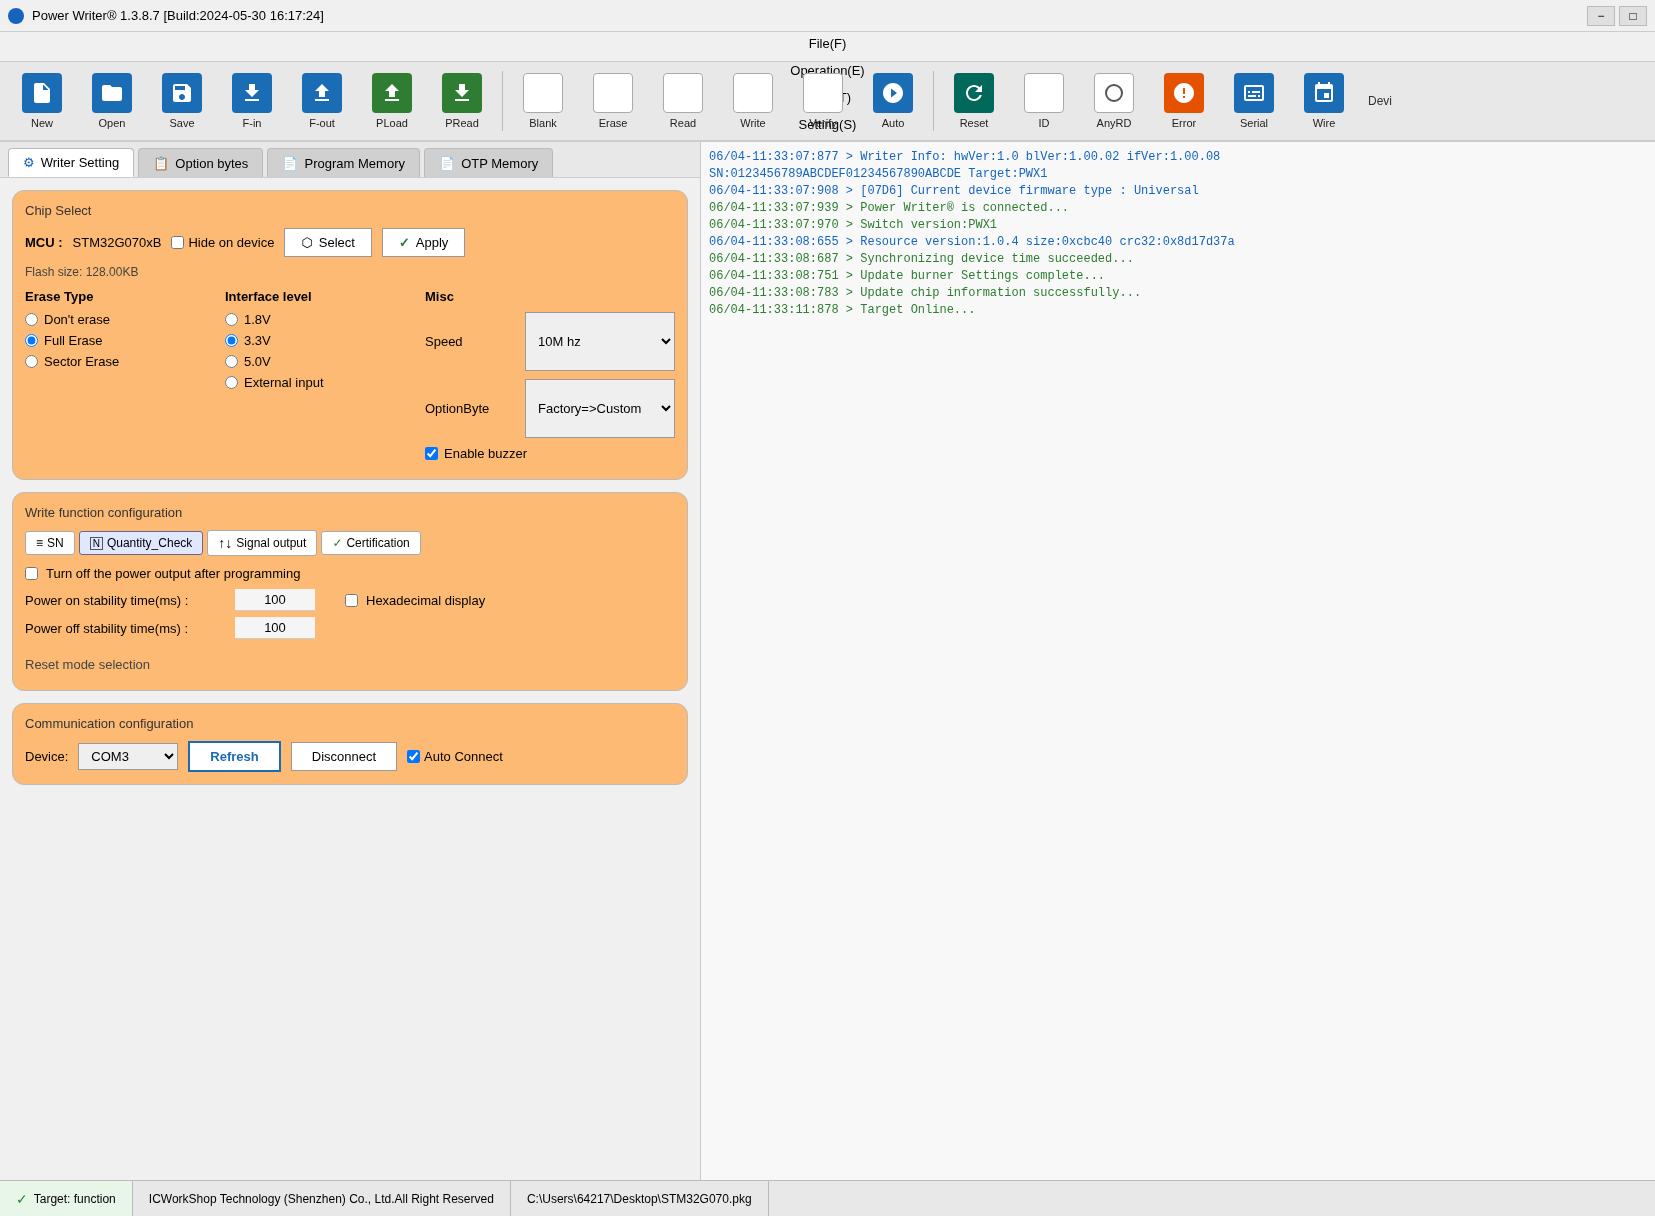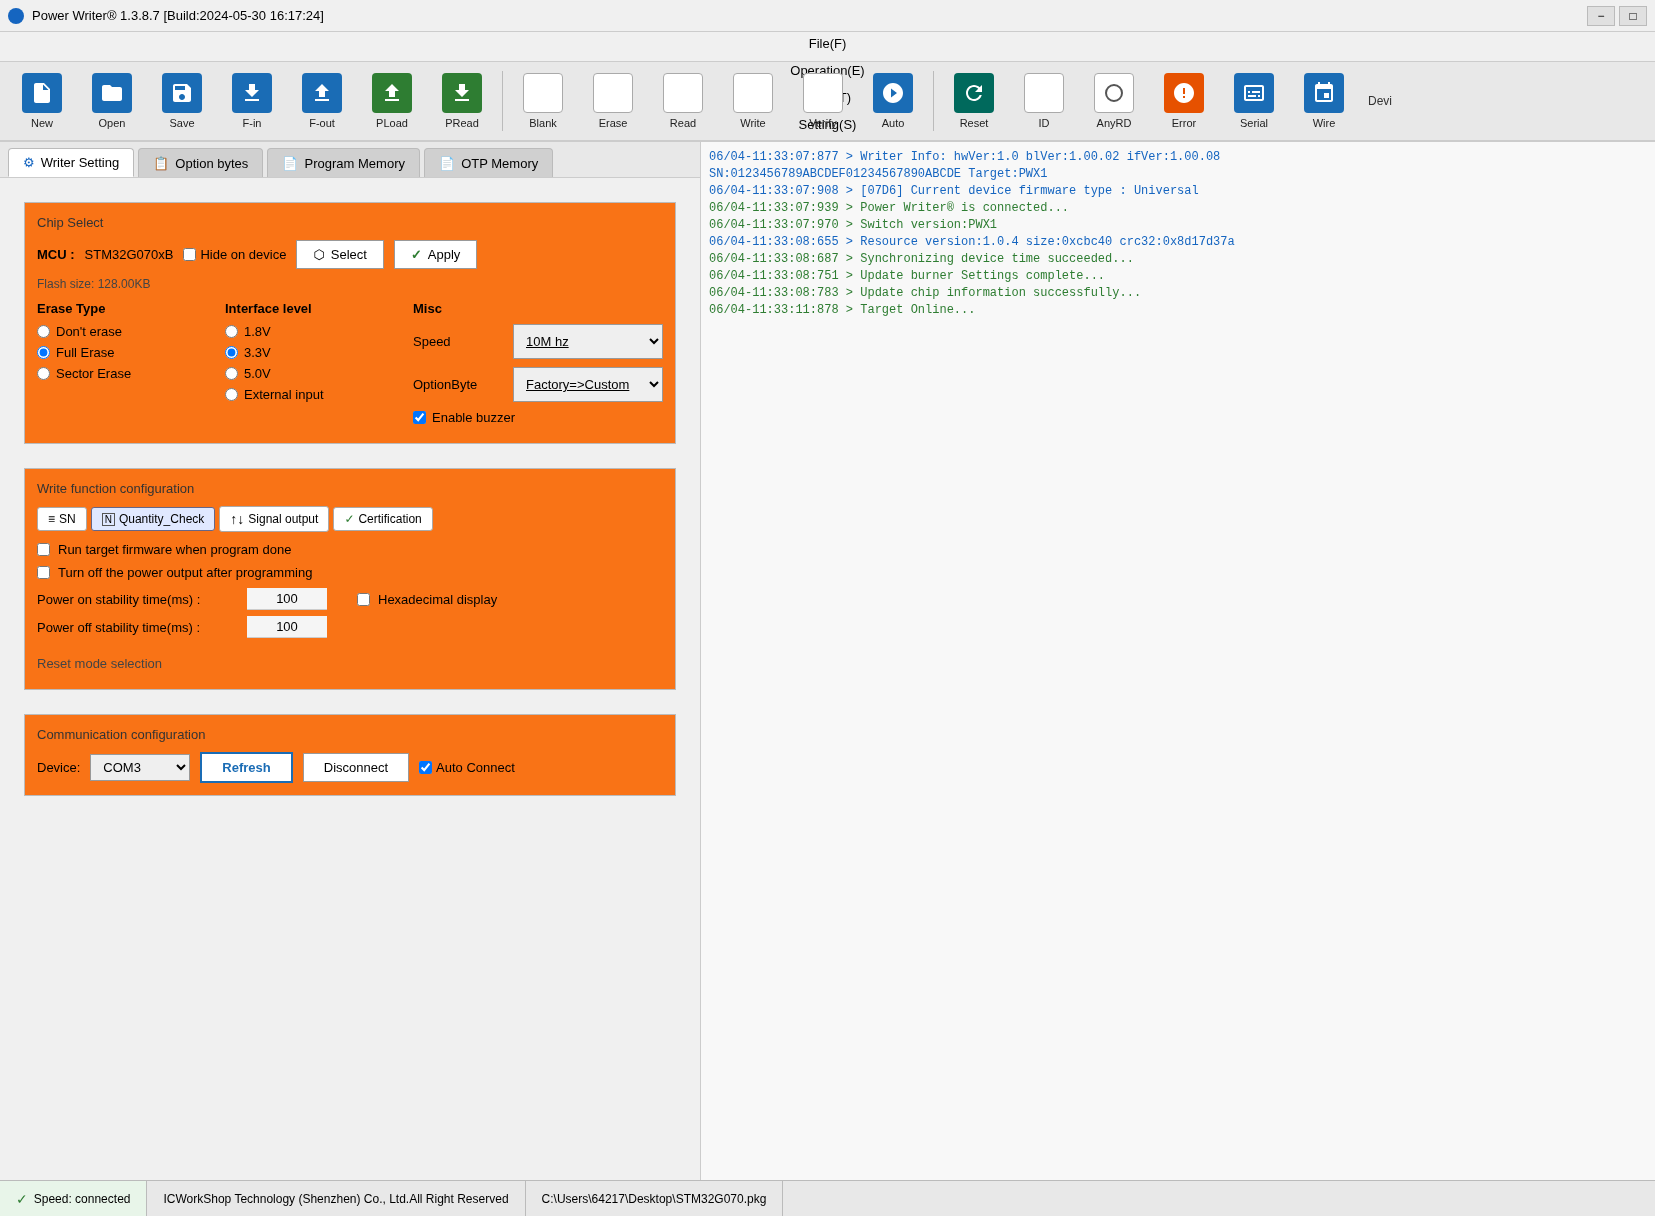--- a/index.html
+++ b/index.html
@@ -33,40 +33,40 @@
     
     
     .left-panel { width: 700px; padding: 0; overflow-y: auto; flex-shrink: 0; }
     
     
     .tab-bar { display: flex; background: #e8e8e8; border-bottom: 1px solid #ccc; padding: 6px 8px 0; gap: 4px; }
     .tab { display: flex; align-items: center; gap: 6px; padding: 6px 14px; background: #d0d0d0; border: 1px solid #bbb; border-bottom: none; cursor: pointer; font-size: 13px; border-radius: 4px 4px 0 0; }
     .tab.active { background: white; border-bottom: 1px solid white; }
     
     
-    .section { background: #f97316; margin: 24px; border: 1px solid #bbb; border-radius: 0; padding: 12px; }
+    .section { background: #fdba74; margin: 12px; border: 1px solid #bbb; border-radius: 12px; padding: 12px; }
     .section-title { font-size: 13px; color: #333; margin-bottom: 10px; font-weight: normal; }
     
     
     .chip-row { display: flex; align-items: center; gap: 10px; margin-bottom: 8px; }
     .chip-label { font-weight: bold; }
     .chip-value { font-size: 13px; }
     .hide-check { display: flex; align-items: center; gap: 4px; }
     .select-btn { display: flex; align-items: center; gap: 6px; padding: 6px 16px; background: white; border: 1px solid #999; cursor: pointer; font-size: 13px; }
     .apply-btn { display: flex; align-items: center; gap: 6px; padding: 6px 16px; background: white; border: 1px solid #999; cursor: pointer; font-size: 13px; }
     .flash-size { font-size: 12px; color: #444; }
     
     
     .config-row { display: flex; gap: 16px; margin-top: 10px; }
     .config-col { flex: 1; }
     .config-col-title { font-weight: bold; margin-bottom: 8px; font-size: 13px; }
     .radio-row { display: flex; align-items: center; gap: 6px; margin-bottom: 6px; font-size: 13px; }
     .misc-row { display: flex; align-items: center; gap: 10px; margin-bottom: 8px; }
     .misc-label { font-size: 13px; width: 90px; }
-    .misc-select { padding: 8px 8px; border: 1px solid #999; font-size: 13px; min-width: 150px; text-decoration: underline; }
+    .misc-select { padding: 20px 8px; border: 1px solid #999; font-size: 13px; min-width: 150px; }
     
     
     .write-func-tabs { display: flex; gap: 4px; margin-bottom: 10px; align-items: center; }
     .wf-tab { display: flex; align-items: center; gap: 4px; padding: 4px 10px; border: 1px solid #aaa; border-radius: 3px; background: white; cursor: pointer; font-size: 12px; }
     .wf-tab.active { background: #e0e8ff; border-color: #668; }
     
     .check-row { display: flex; align-items: center; gap: 8px; margin-bottom: 8px; font-size: 13px; }
     .time-row { display: flex; align-items: center; gap: 10px; margin-bottom: 6px; font-size: 13px; }
     .time-label { font-size: 13px; min-width: 200px; }
     .time-input { width: 80px; border: none; background: #f5f5f5; padding: 3px 6px; border-bottom: 1px solid #ccc; text-align: center; font-size: 13px; }
@@ -401,24 +401,20 @@
         <div class="wf-tab">
           <span style="font-size:14px;">↑↓</span>
           <span>Signal output</span>
         </div>
         <div class="wf-tab">
           <span style="color:#2e7d32;">✓</span>
           <span>Certification</span>
         </div>
       </div>
 
-      <div class="check-row">
-        <input type="checkbox" style="">
-        <span>Run target firmware when program done</span>
-      </div>
       <div class="check-row">
         <input type="checkbox" style="">
         <span>Turn off the power output after programming</span>
       </div>
 
       <div style="display:flex;gap:30px;margin-top:8px;">
         <div>
           <div class="time-row">
             <span class="time-label">Power on stability time(ms) :</span>
             <input type="text" class="time-input" value="100" style="">
@@ -499,21 +495,21 @@
       <span>06/04-11:33:11:878</span>
       <span>&gt; Target Online...</span>
     </div>
   </div>
 
 </div>
 
 <div class="status-bar">
   <div class="status-item connected">
     <span class="status-check">✓</span>
-    <span>Speed: connected</span>
+    <span>Target: function</span>
   </div>
   <div class="status-item">
     <span>ICWorkShop Technology (Shenzhen) Co., Ltd.All Right Reserved</span>
   </div>
   <div class="status-item">
     <span>C:\Users\64217\Desktop\STM32G070.pkg</span>
   </div>
 </div>
 
 </body></html>

